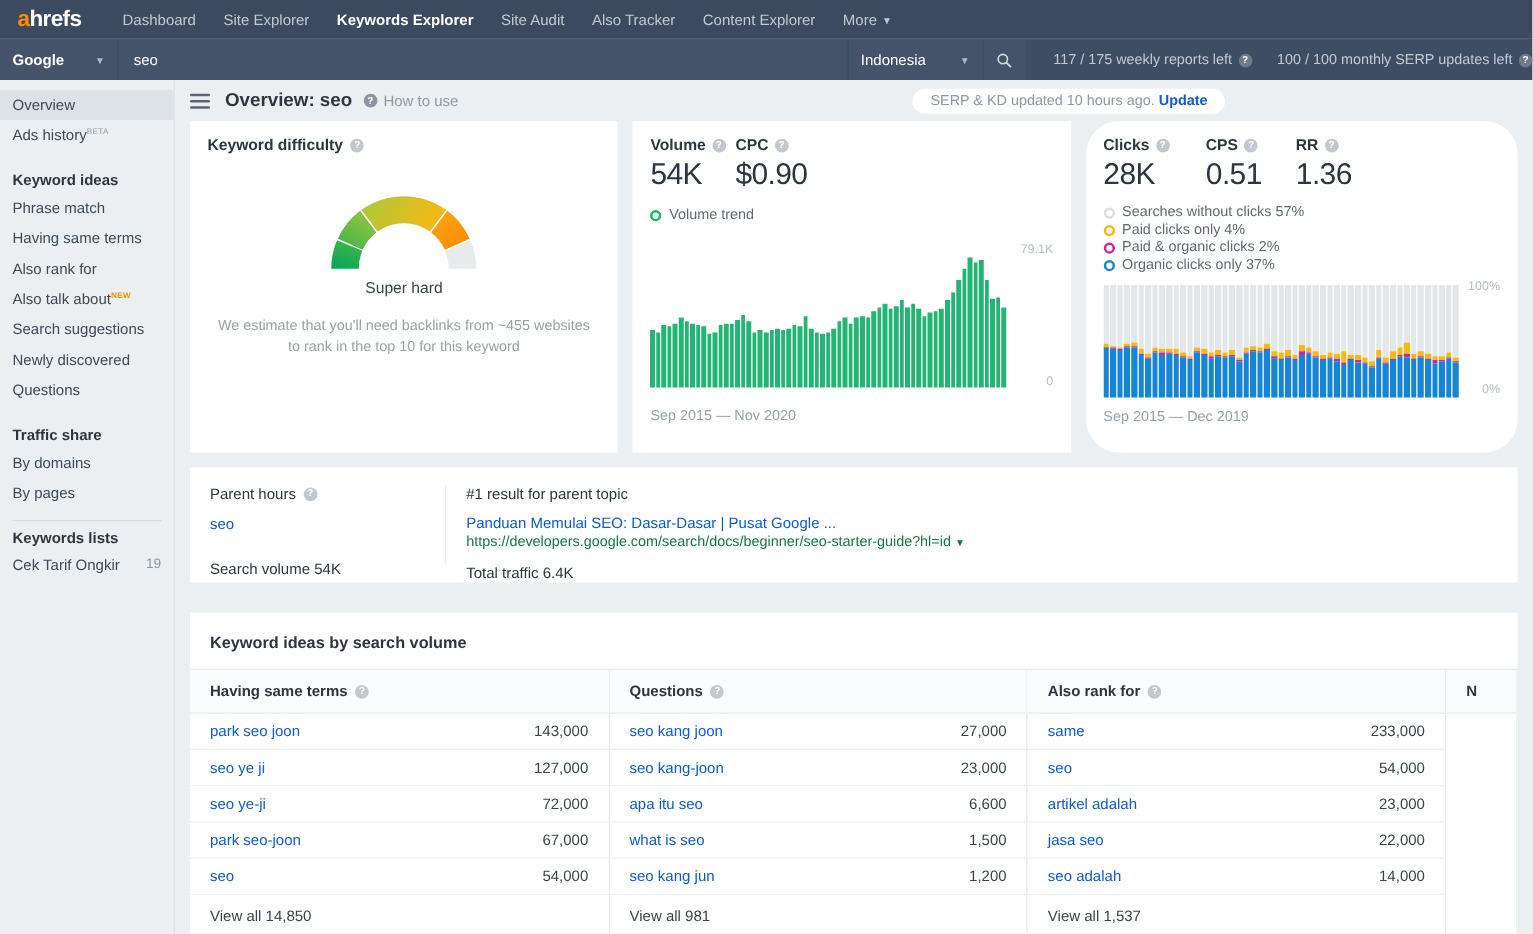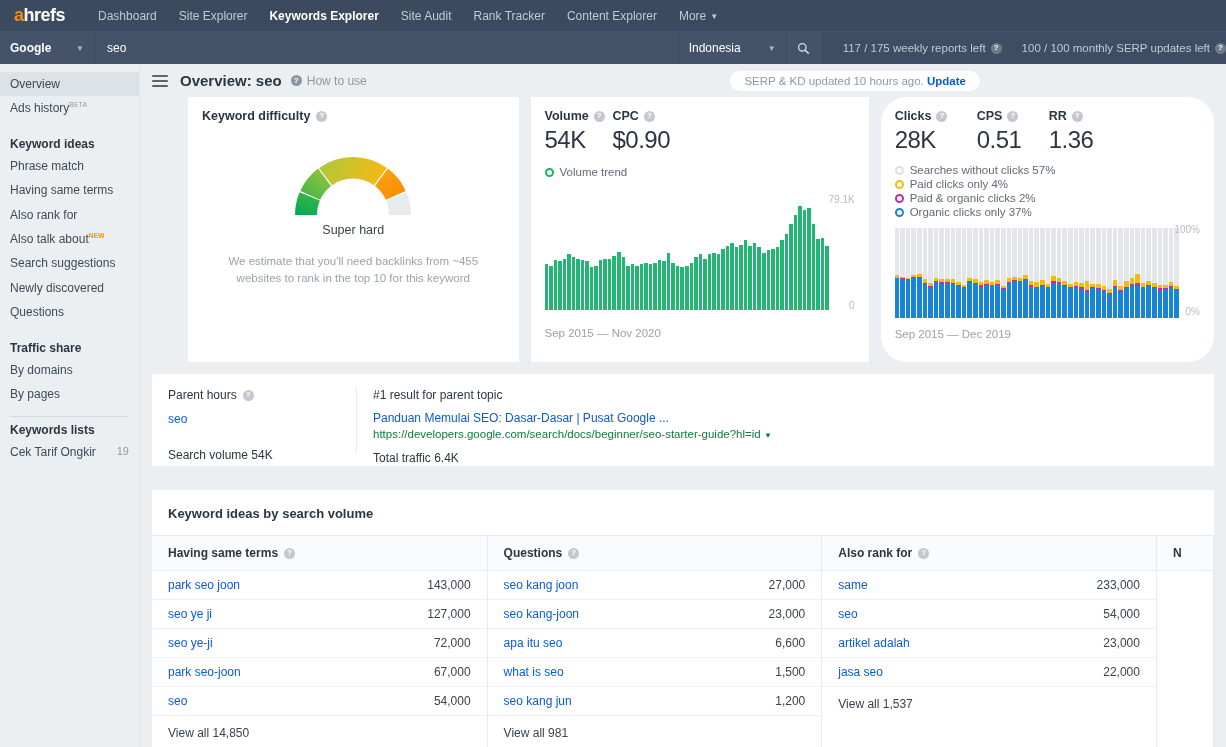--- a/index.html
+++ b/index.html
@@ -99,21 +99,21 @@
   .serp-pill {
     margin-left: auto; margin-right: 234px;
     background: #fff; border-radius: 12px; padding: 4px 14px;
     font-size: 11.5px; color: #8d98a4; white-space: nowrap;
   }
   .serp-pill a { color: #0b5bd3; text-decoration: none; font-weight: bold; cursor:pointer; }
 
   
   .cards { display: flex; gap: 12px; padding: 0 12px; }
   .card { background: #ffffff; padding: 12px 14px; }
-  .card-kd { width: 345px; height: 265px; margin-left: 36px; }
+  .card-kd { width: 345px; height: 265px; }
   .card-vol { width: 353px; height: 265px; }
   .card-clk { width: 348px; height: 265px; border-radius: 26px; }
 
   .card-title { font-size: 12.5px; font-weight: bold; color: #2b3641; display:flex; align-items:center; gap:6px;}
 
   
   .metric-row { display:flex; gap: 0; }
   .metric { display:flex; flex-direction:column; }
   .metric-label { font-size: 12.5px; font-weight:bold; color:#2b3641; display:flex; align-items:center; gap:5px; }
   .metric-value { font-size: 24px; color:#2b3641; margin-top:3px; font-weight:400; letter-spacing:-0.5px;}
@@ -174,21 +174,21 @@
 </head>
 <body>
 
 <div class="topnav">
   <div class="logo"><span class="a">a</span>hrefs</div>
   <div class="navlinks" id="navlinks">
       <div class="navlink">Dashboard</div>
       <div class="navlink">Site Explorer</div>
       <div class="navlink active">Keywords Explorer</div>
       <div class="navlink">Site Audit</div>
-      <div class="navlink">Rank Tracker</div>
+      <div class="navlink">Also Tracker</div>
       <div class="navlink">Content Explorer</div>
       <div class="navlink">More<span class="caret">▼</span></div>
     </div>
 </div>
 
 <div class="searchbar">
   <div class="engine-select">
     <span>Google</span>
     <span class="dd">▼</span>
   </div>
@@ -846,20 +846,24 @@
               <span class="idea-vol">54,000</span>
             </div>
             <div class="idea-row">
               <a class="idea-kw">artikel adalah</a>
               <span class="idea-vol">23,000</span>
             </div>
             <div class="idea-row">
               <a class="idea-kw">jasa seo</a>
               <span class="idea-vol">22,000</span>
             </div>
+            <div class="idea-row">
+              <a class="idea-kw">seo adalah</a>
+              <span class="idea-vol">14,000</span>
+            </div>
             <div class="view-all">View all 1,537</div>
           </div>
           <div class="ideas-col c4">
             <div class="col-head">
               <span>N</span>
             </div>
           </div>
         </div>
     </div>
 

